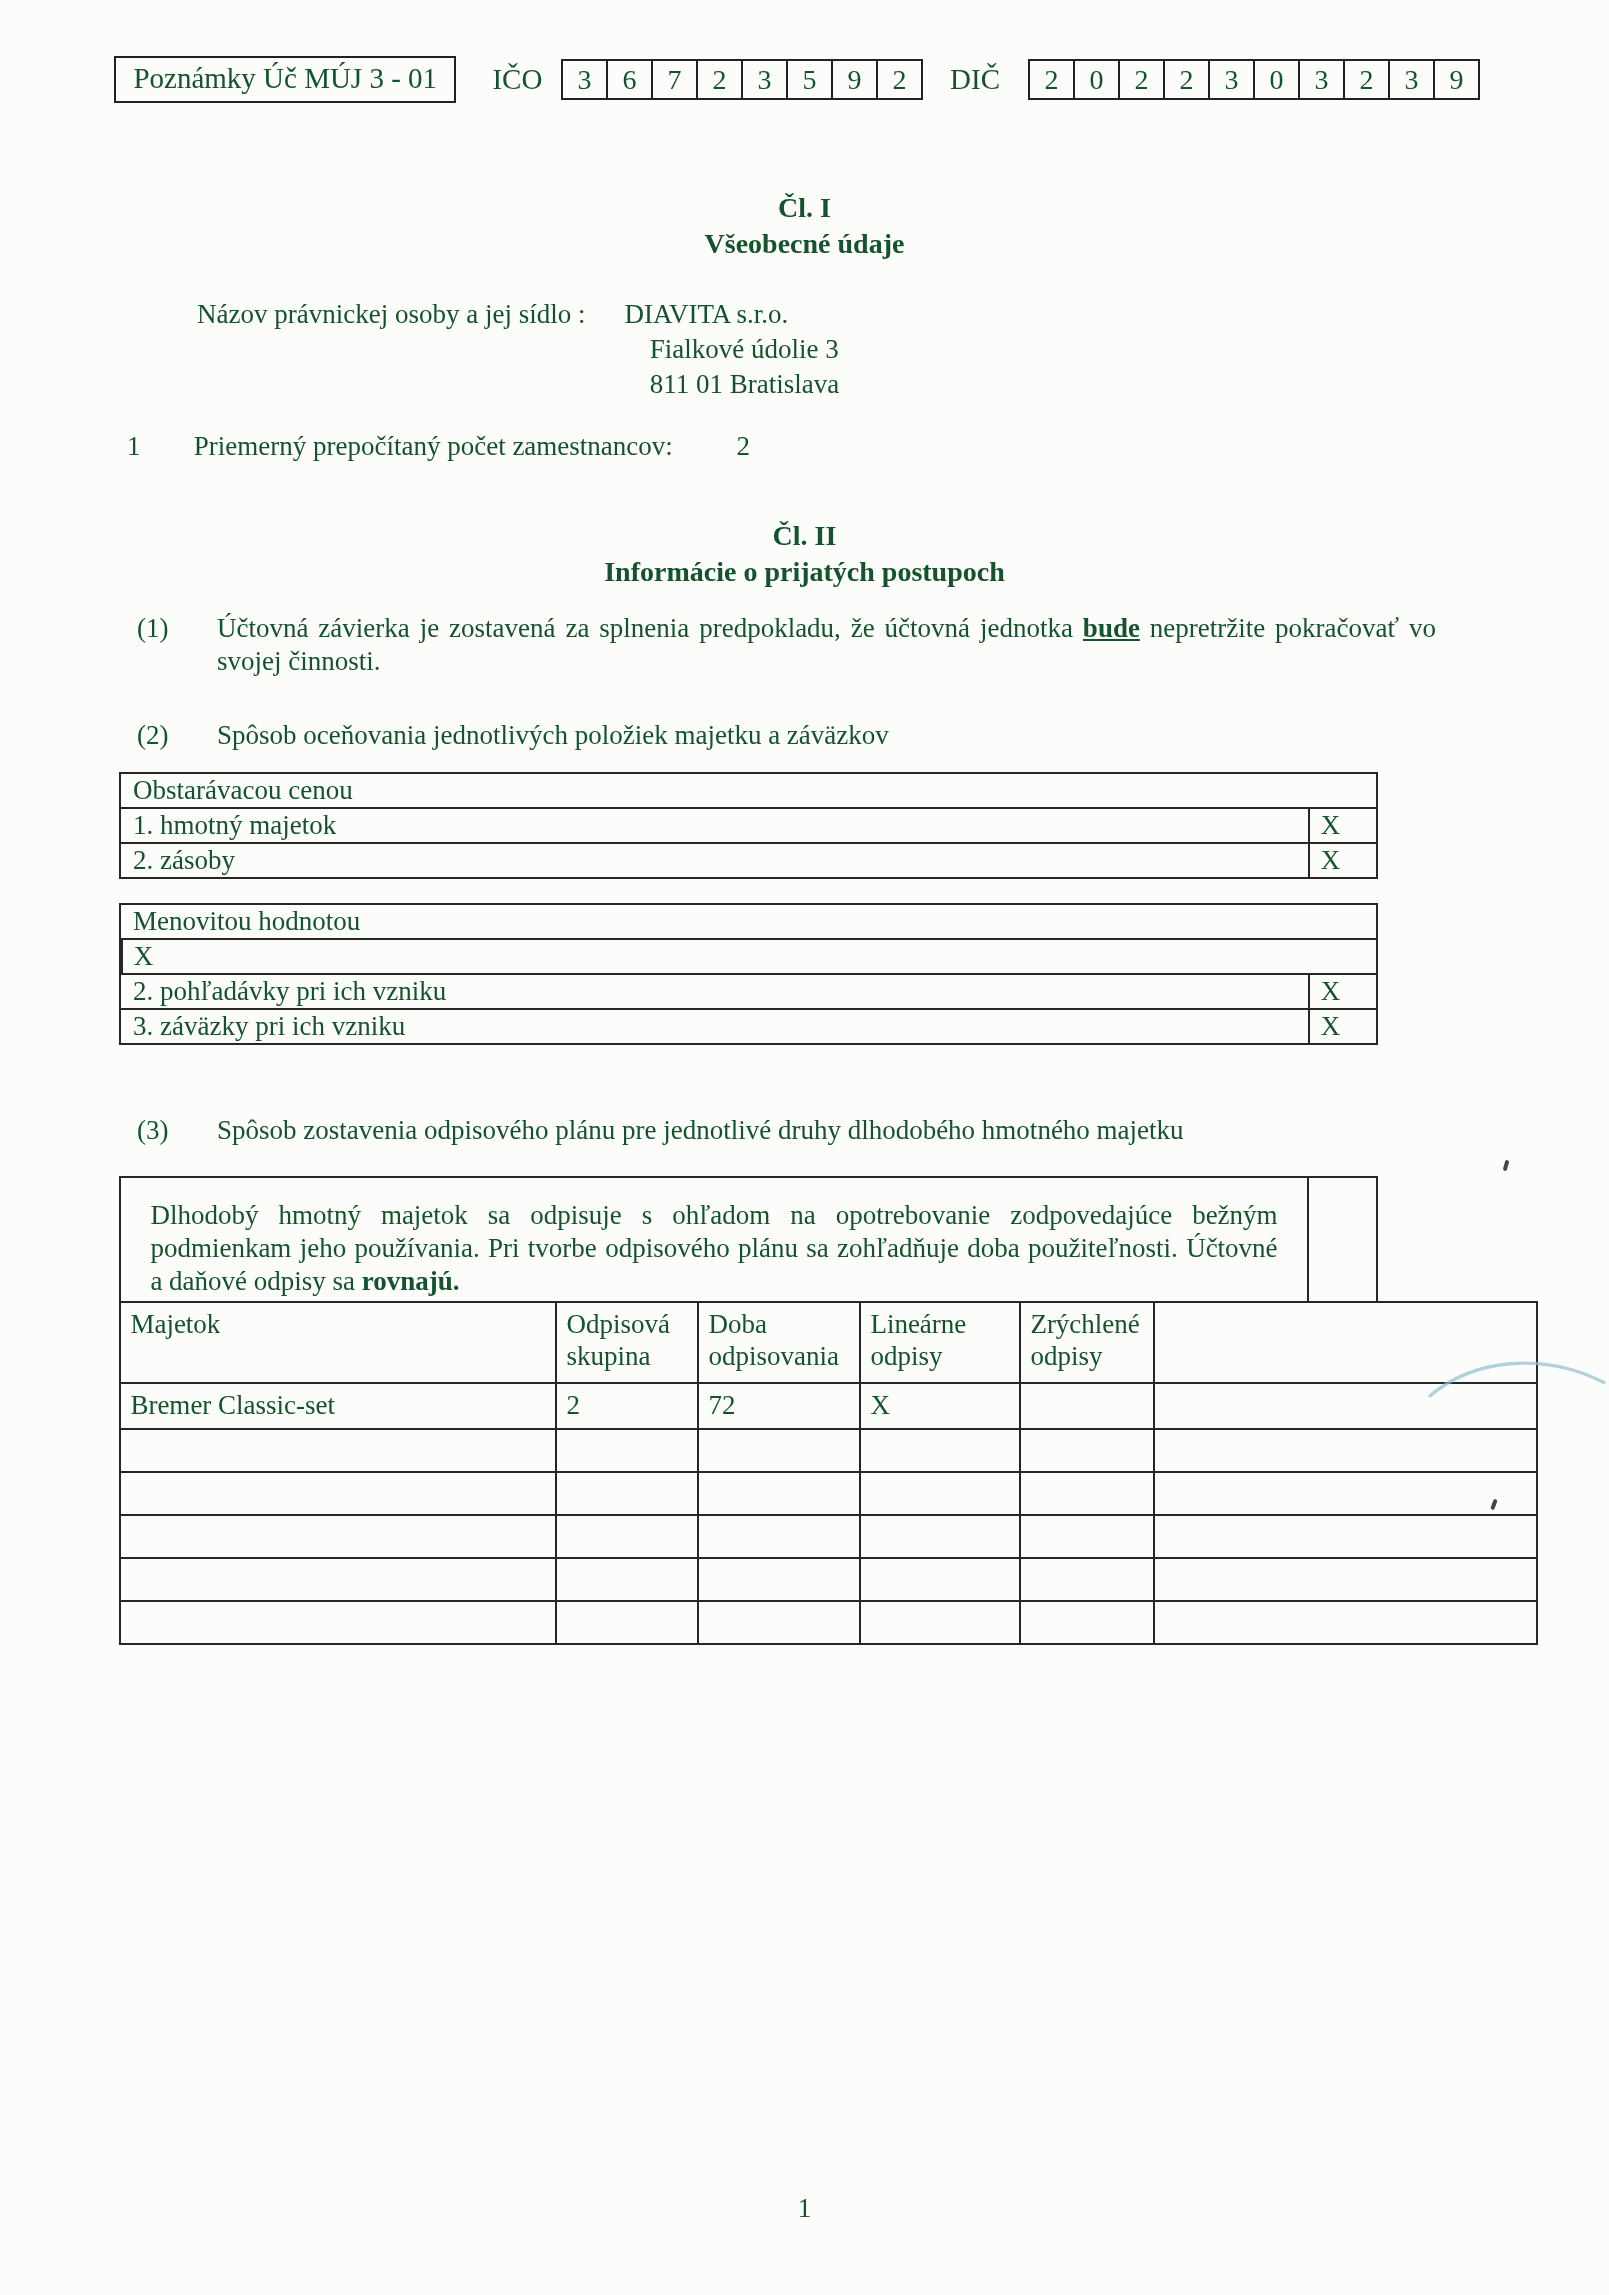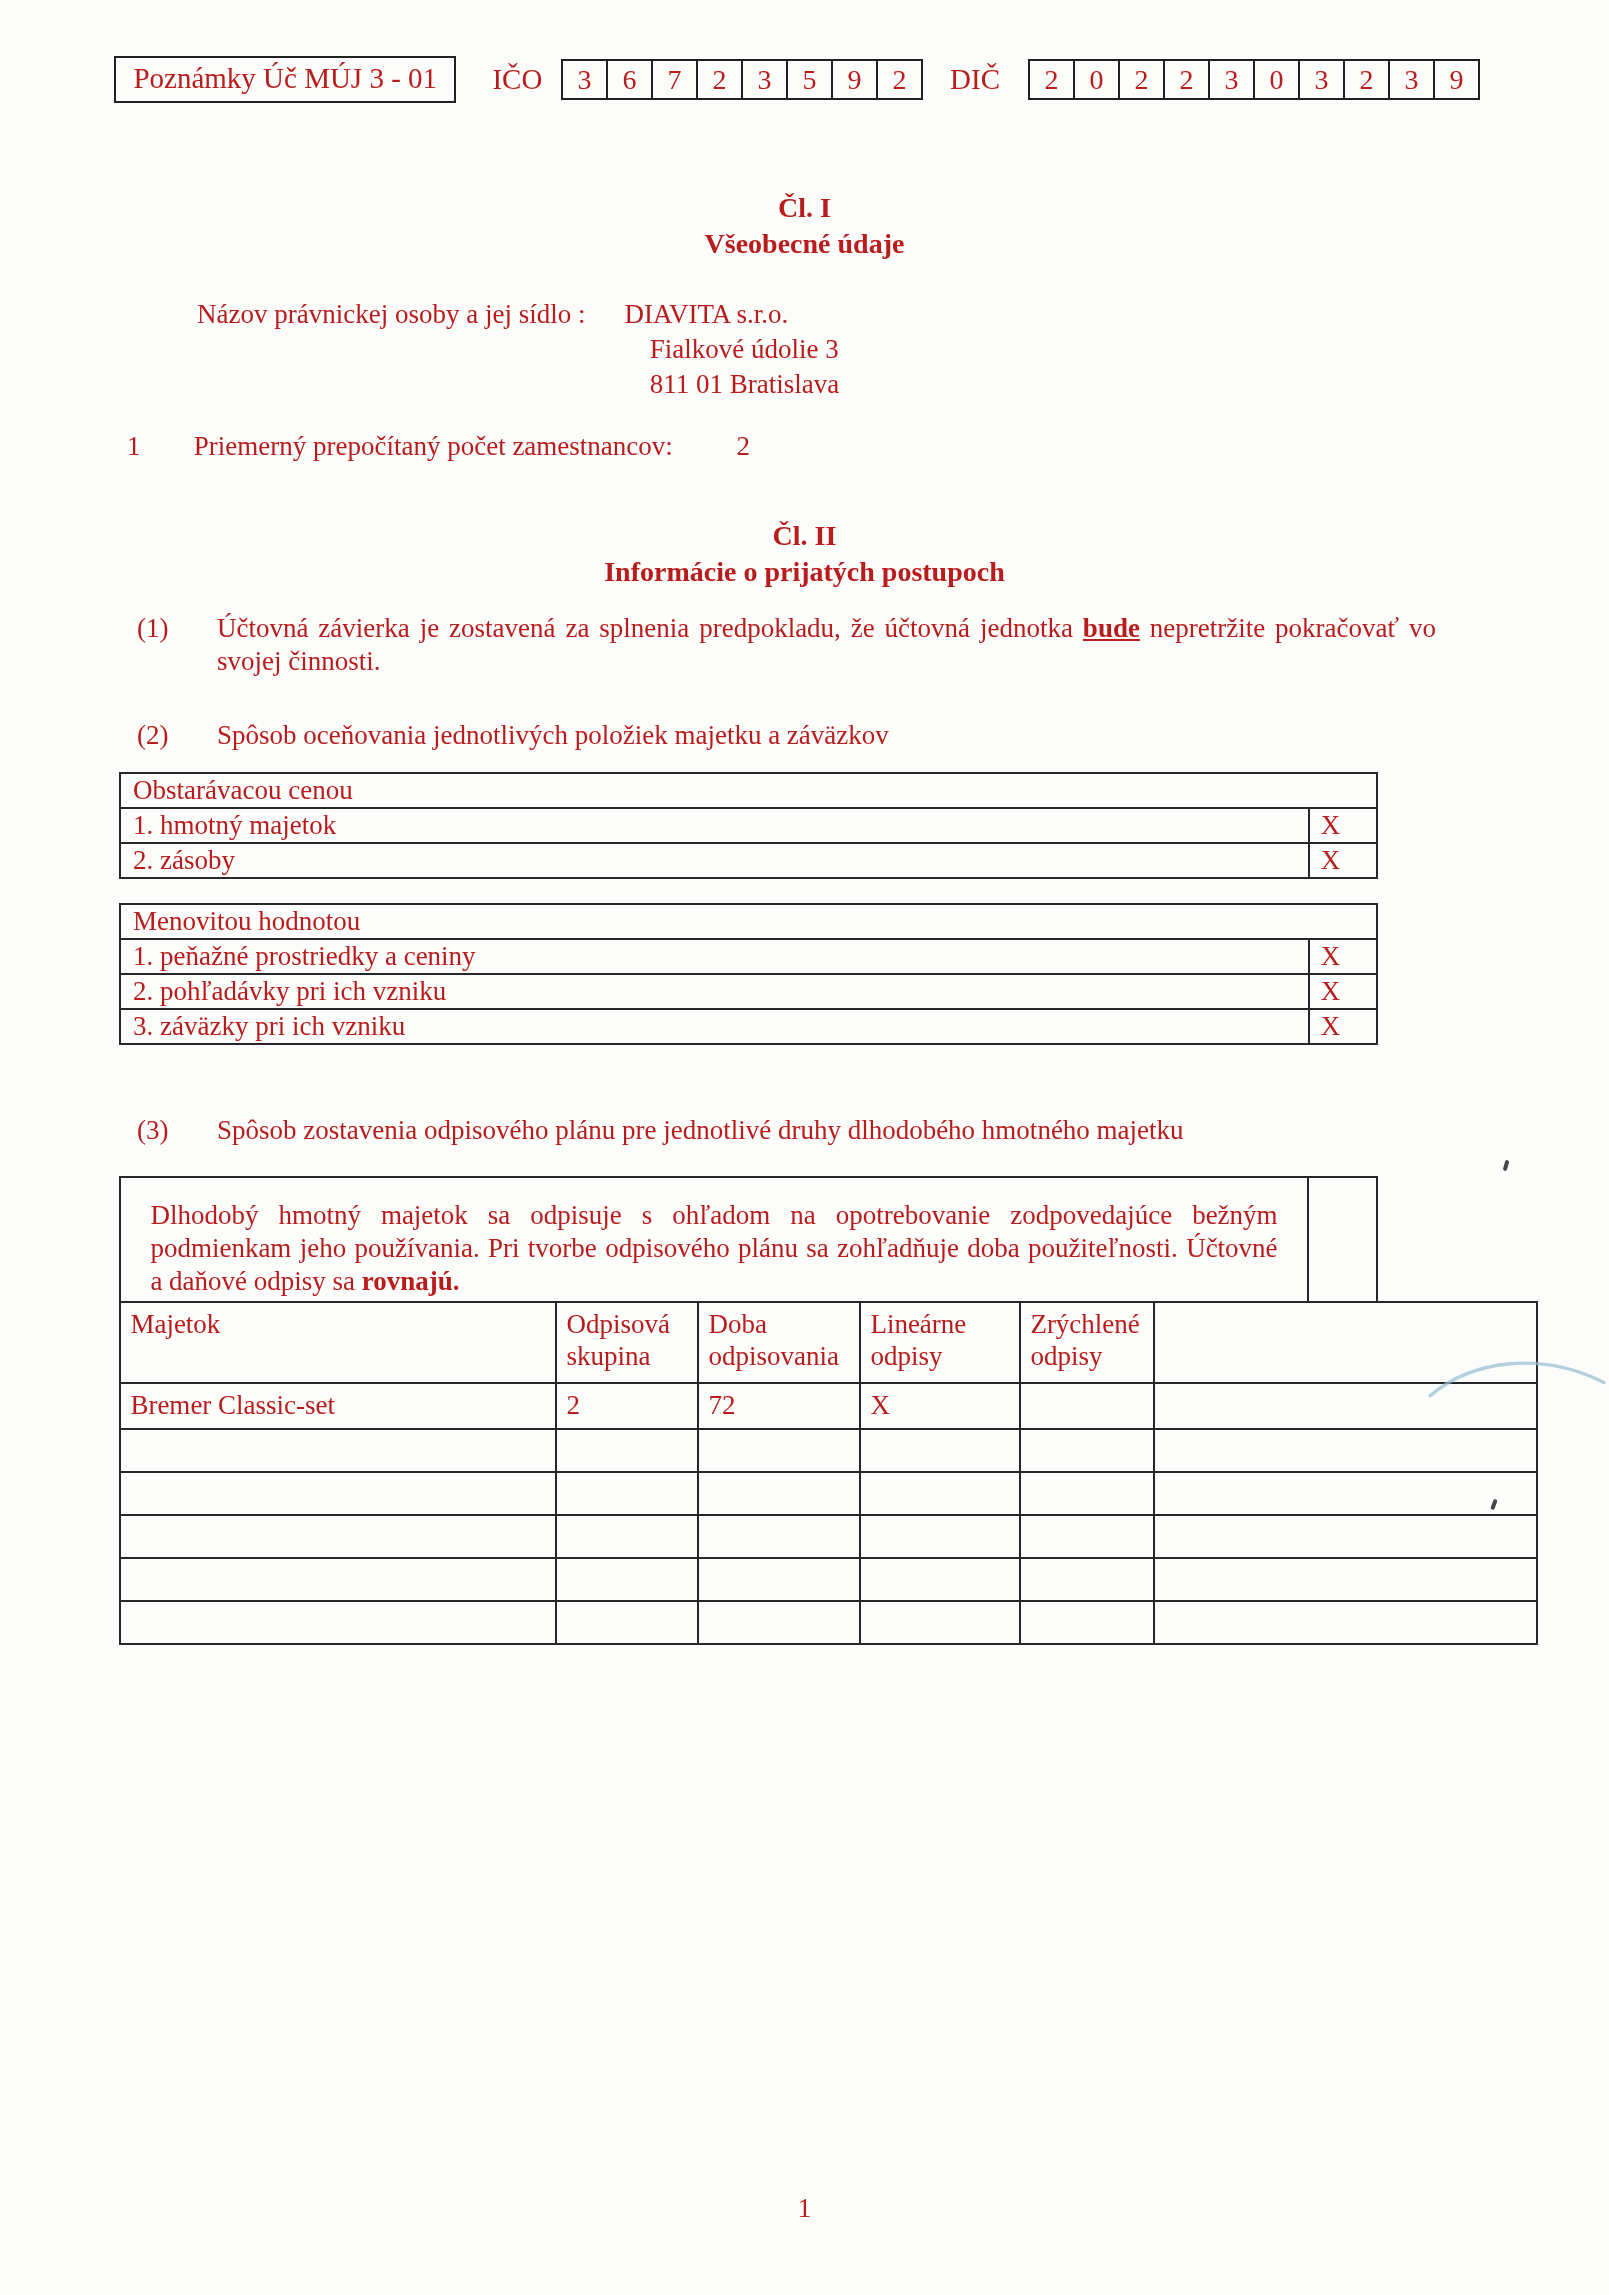--- a/index.html
+++ b/index.html
@@ -3,21 +3,21 @@
 <meta charset="utf-8">
 <style>
   html, body { margin: 0; padding: 0; background: #d9d9d6; }
   .page {
     position: relative;
     width: 1609px;
     height: 2295px;
     background: #fcfcfa;
     font-family: "Liberation Serif", serif;
     font-size: 27px;
-    color: #b91c1c;
+    color: #14532d;
     overflow: hidden;
     margin: 0 auto;
   }
 
   
   .header-row { position: absolute; top: 56px; left: 114px; display: flex; align-items: center; }
   .form-box { border: 2px solid #212121; padding: 4px 17.4px 6px; font-size: 29px; white-space: nowrap; }
   .ico-label { margin-left: 36px; font-size: 29px; }
   .digit-row { display: flex; margin-left: 18.7px; }
   .digit-cell {
@@ -175,21 +175,20 @@
       <span class="vlabel">2. zásoby</span>
       <span class="vmark">X</span>
     </div>
   </div>
 
   <div class="vtable vt2">
     <div class="vrow">
       <span class="vhead-label">Menovitou hodnotou</span>
     </div>
     <div class="vrow">
-      <span class="vlabel">1. peňažné prostriedky a ceniny</span>
       <span class="vmark">X</span>
     </div>
     <div class="vrow">
       <span class="vlabel">2. pohľadávky pri ich vzniku</span>
       <span class="vmark">X</span>
     </div>
     <div class="vrow">
       <span class="vlabel">3. záväzky pri ich vzniku</span>
       <span class="vmark">X</span>
     </div>

